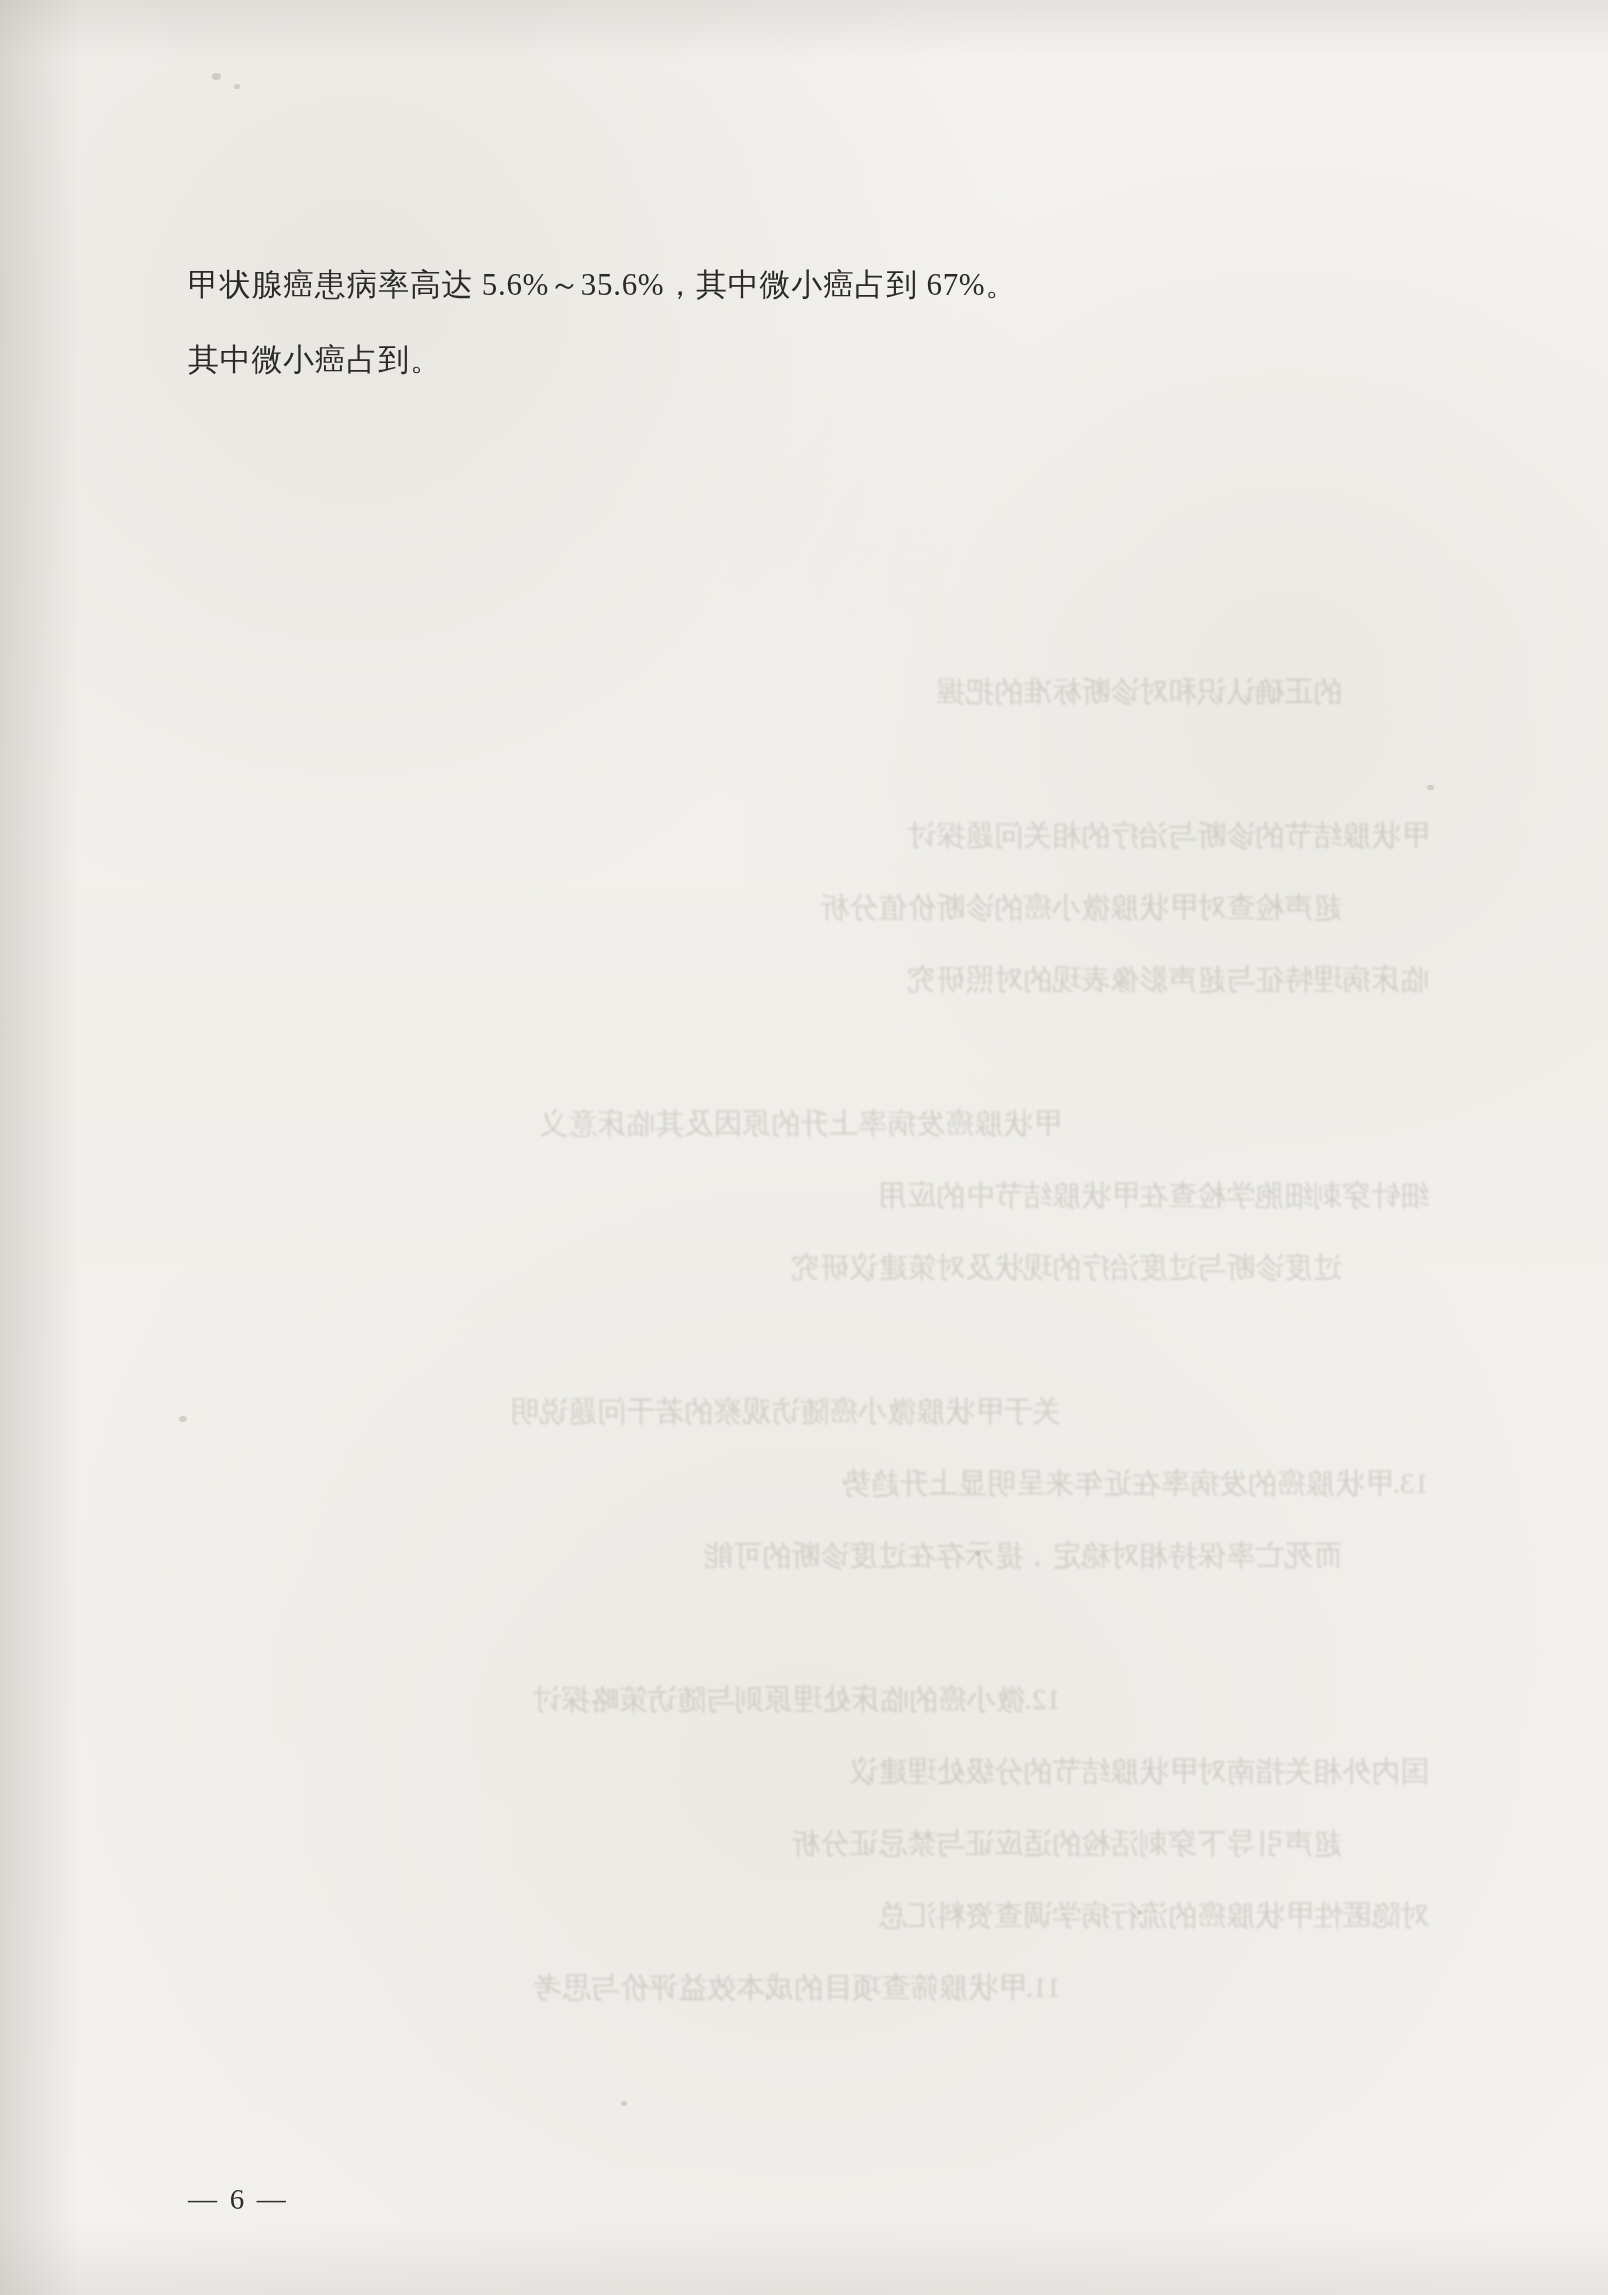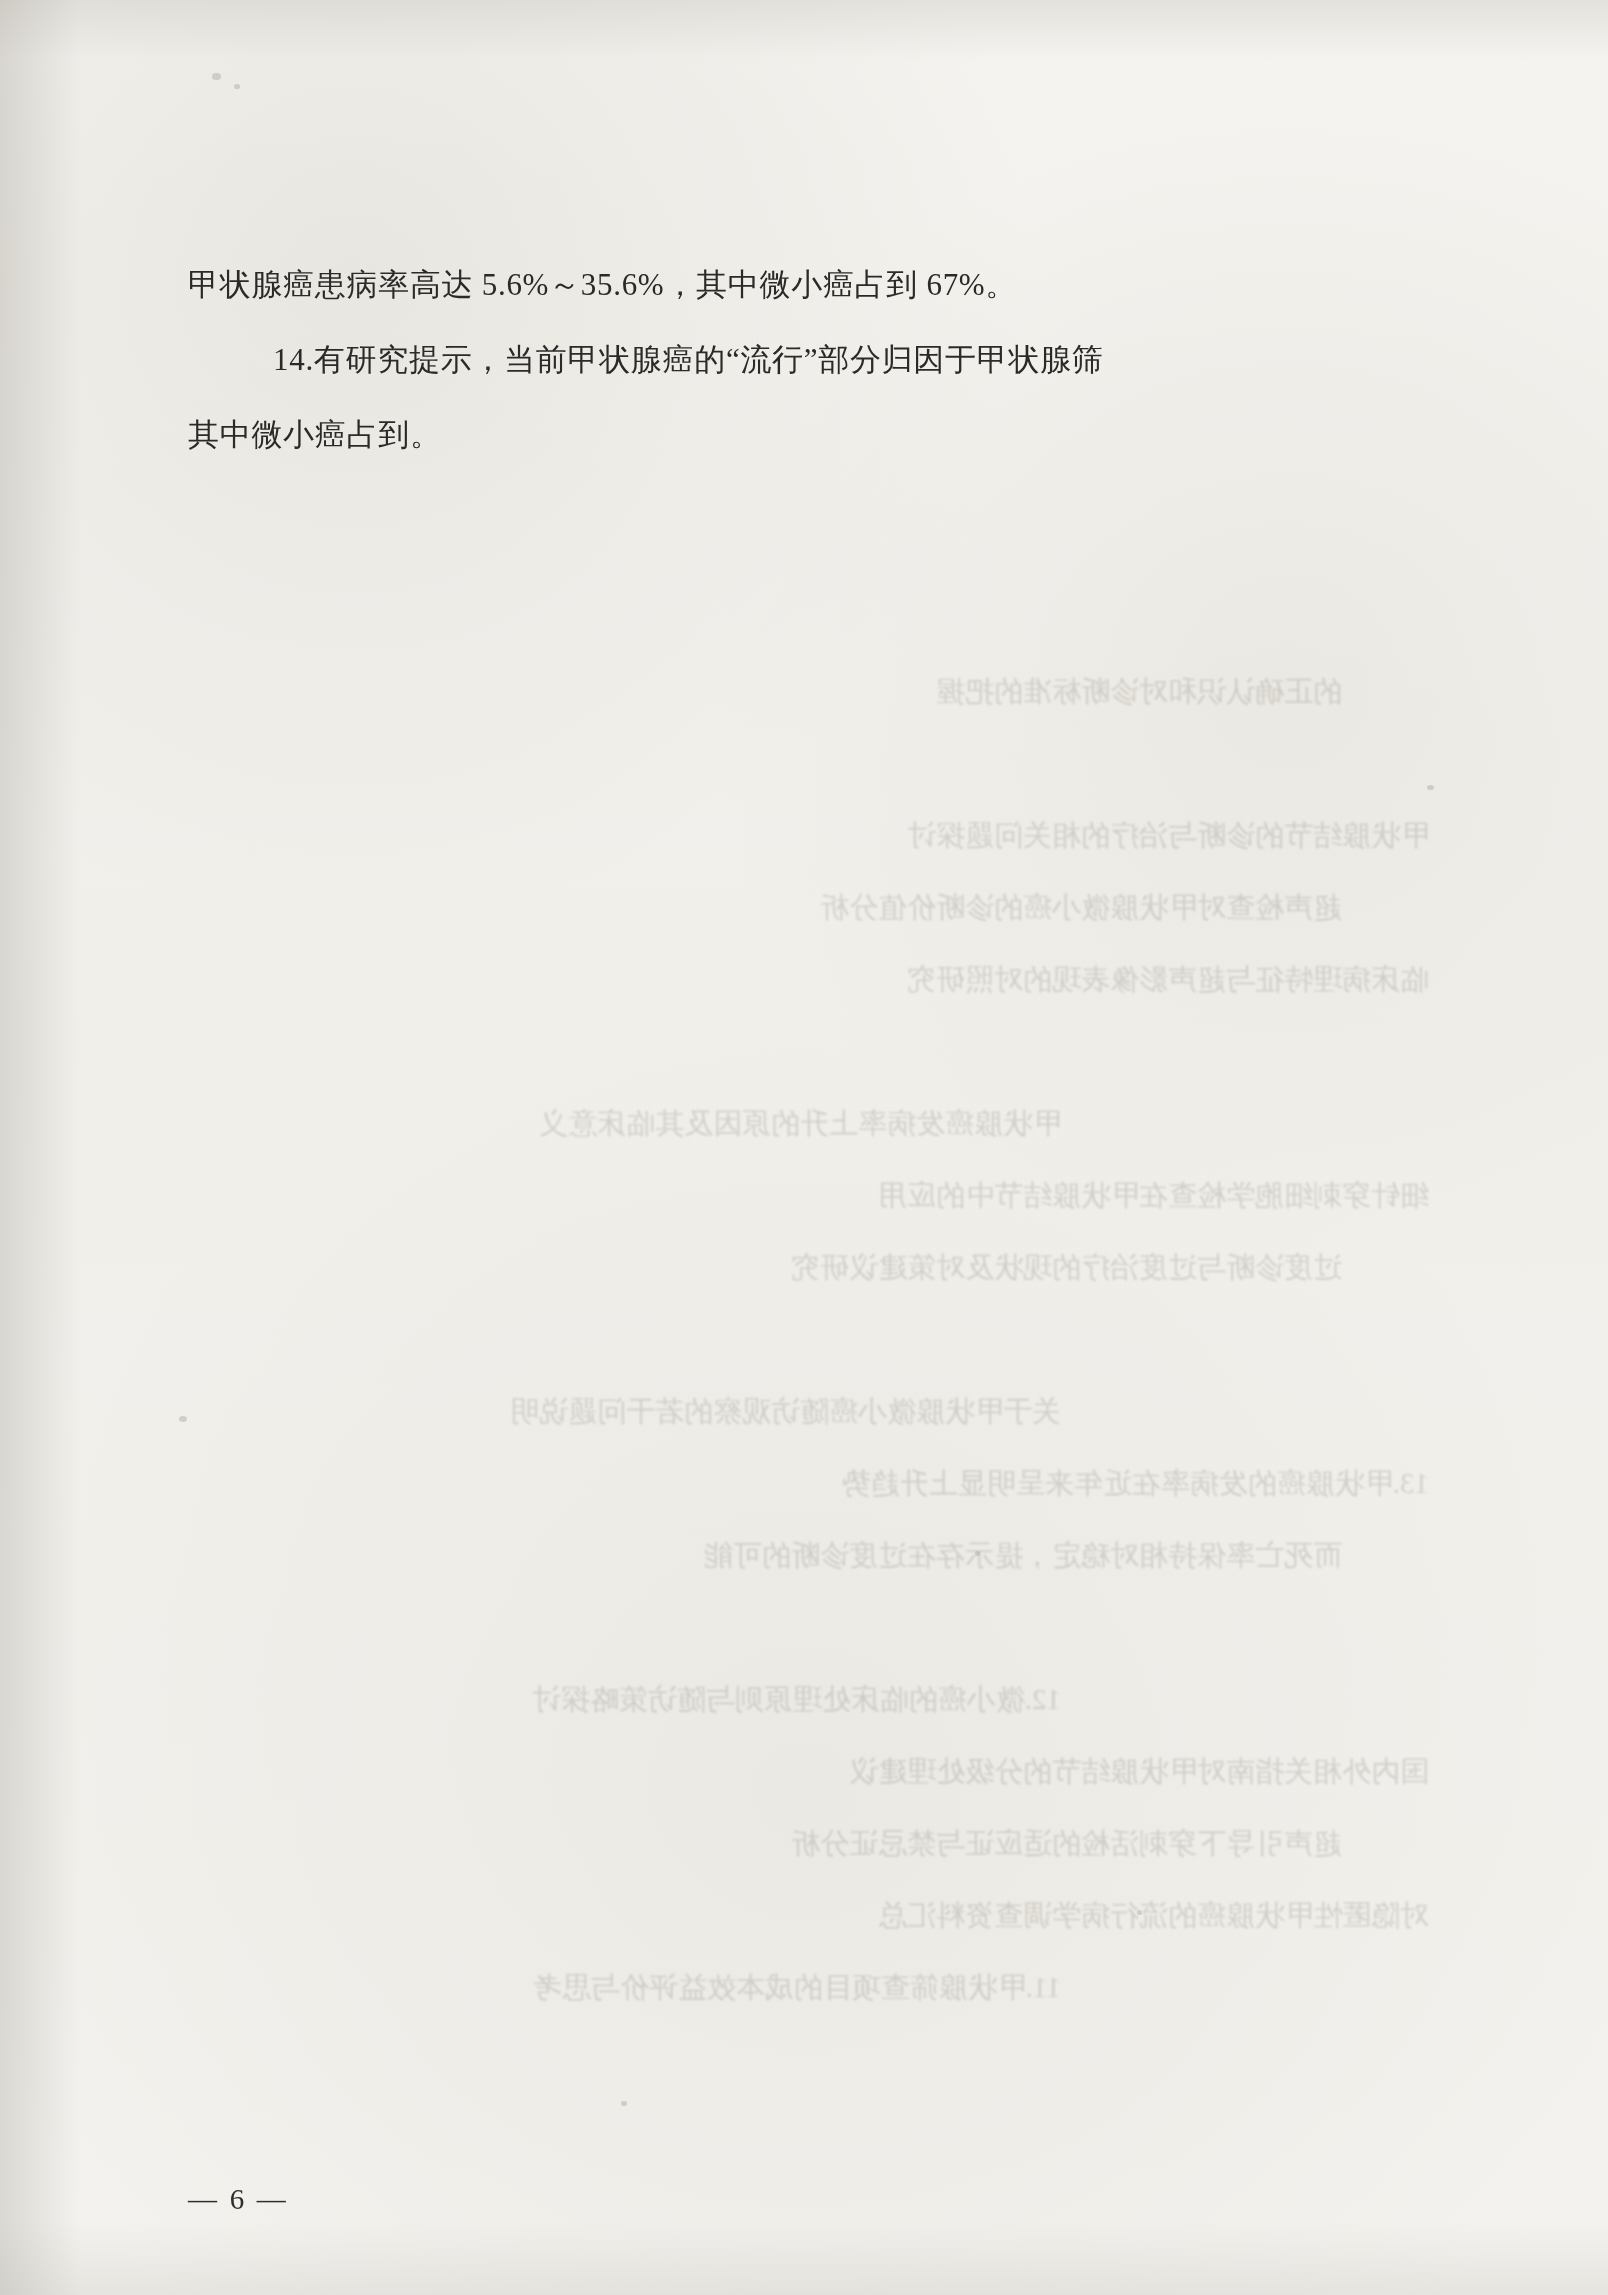--- a/index.html
+++ b/index.html
@@ -138,20 +138,19 @@
     <div class="ghost-gap"></div>
     <div class="ghost-line g-right">12.微小癌的临床处理原则与随访策略探讨</div>
     <div class="ghost-line">国内外相关指南对甲状腺结节的分级处理建议</div>
     <div class="ghost-line g-indent">超声引导下穿刺活检的适应证与禁忌证分析</div>
     <div class="ghost-line">对隐匿性甲状腺癌的流行病学调查资料汇总</div>
     <div class="ghost-line g-right">11.甲状腺筛查项目的成本效益评价与思考</div>
   </div>
 
   <div class="text-block">
     <div class="line">甲状腺癌患病率高达 5.6%～35.6%，其中微小癌占到 67%。</div>
-    <div class="line indent">14.有研究提示，当前甲状腺癌的“流行”部分归因于甲状腺筛</div>
     <div class="line">其中微小癌占到。</div>
   </div>
 
   <div class="page-number">— 6 —</div>
 
 </div>
 
 
 </body></html>

